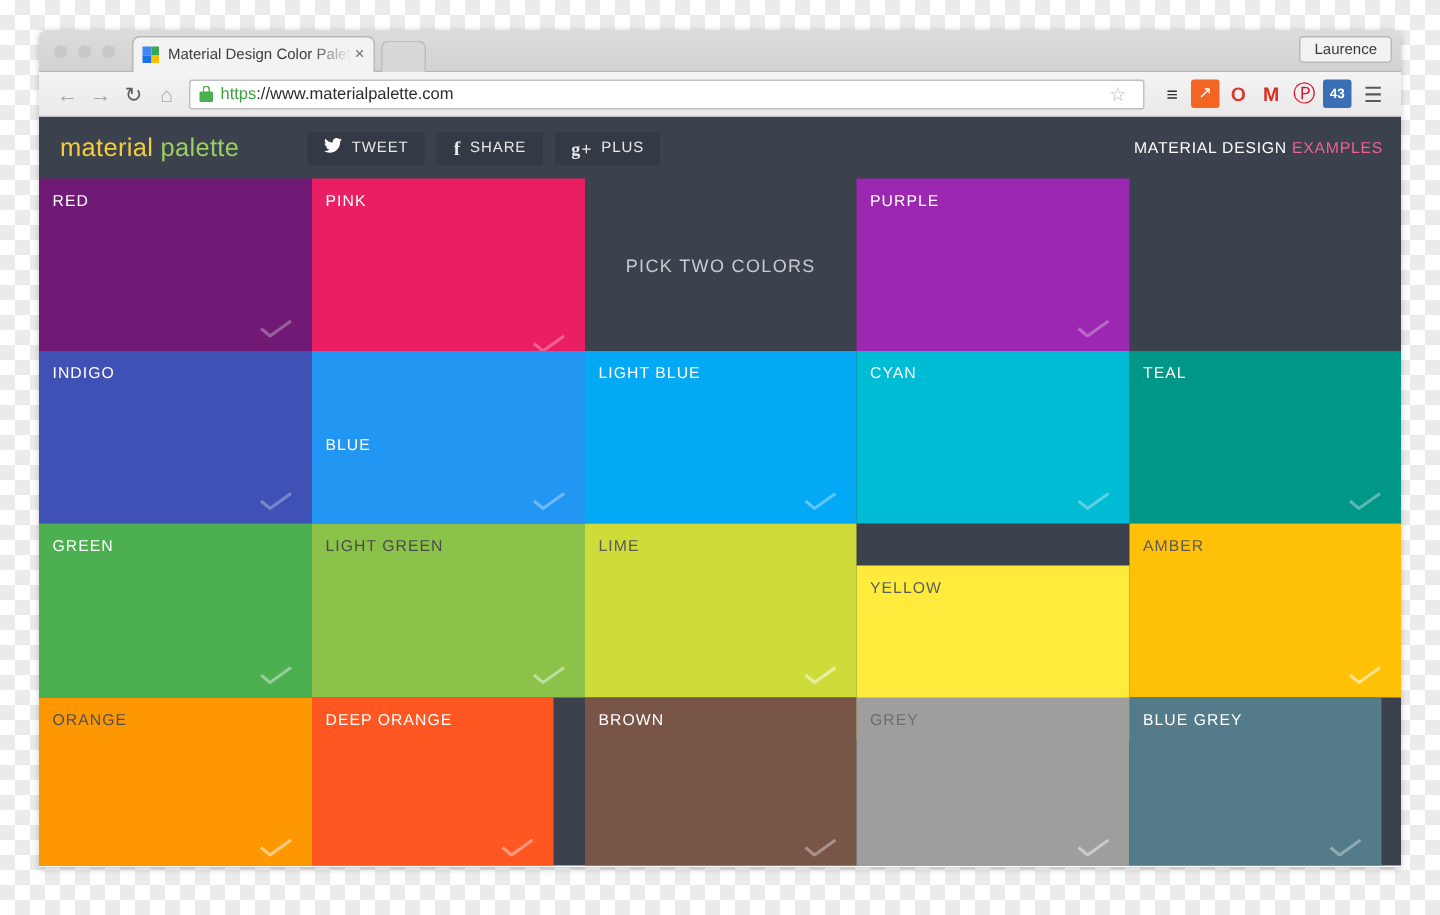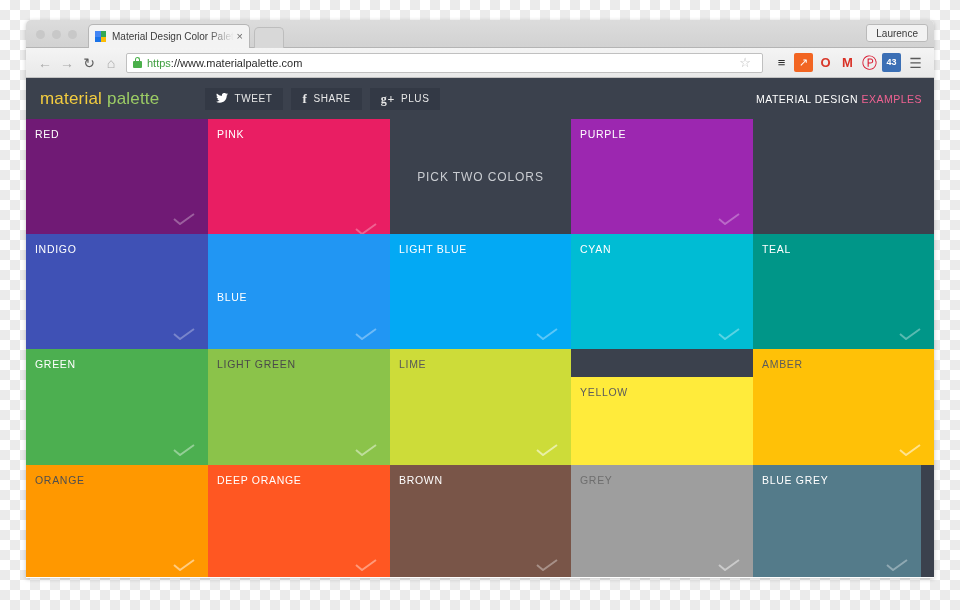--- a/index.html
+++ b/index.html
@@ -344,21 +344,21 @@
           </div>
         </div>
         <div class="tile" style="left: 0px; top: 345.6px; width: 182px; height: 115.2px; background: rgb(255, 152, 0);">
           <div class="tile-label" style="color: rgb(79, 79, 79);">ORANGE</div>
           <div class="tile-check">
             <svg width="22" height="12" viewBox="0 0 22 12">
               <path d="M1 6 L7 11 L21 1" fill="none" stroke="rgba(255,255,255,0.50)" stroke-width="2"></path>
             </svg>
           </div>
         </div>
-        <div class="tile" style="left: 182px; top: 345.6px; width: 182px; height: 115.2px; background: rgb(255, 87, 34);">
+        <div class="tile" style="left: 182px; top: 345.6px; width: 161px; height: 115.2px; background: rgb(255, 87, 34);">
           <div class="tile-label" style="color: rgb(255, 255, 255);">DEEP ORANGE</div>
           <div class="tile-check">
             <svg width="22" height="12" viewBox="0 0 22 12">
               <path d="M1 6 L7 11 L21 1" fill="none" stroke="rgba(255,255,255,0.40)" stroke-width="2"></path>
             </svg>
           </div>
         </div>
         <div class="tile" style="left: 364px; top: 345.6px; width: 181px; height: 115.2px; background: rgb(121, 85, 72);">
           <div class="tile-label" style="color: rgb(255, 255, 255);">BROWN</div>
           <div class="tile-check">

